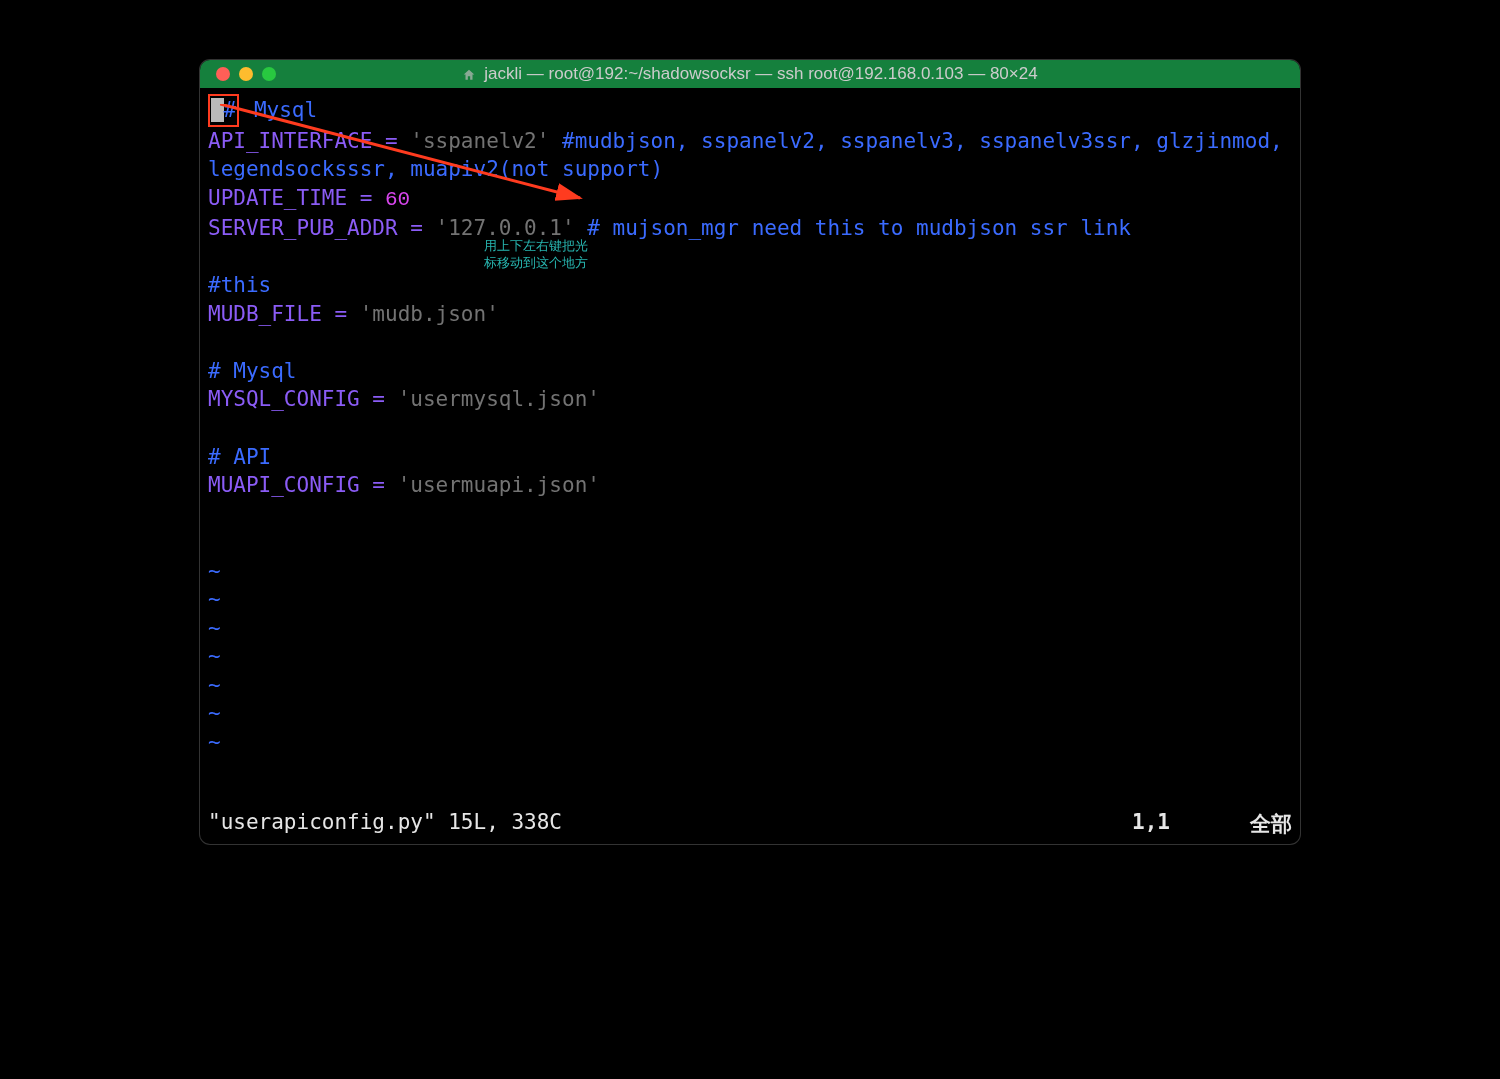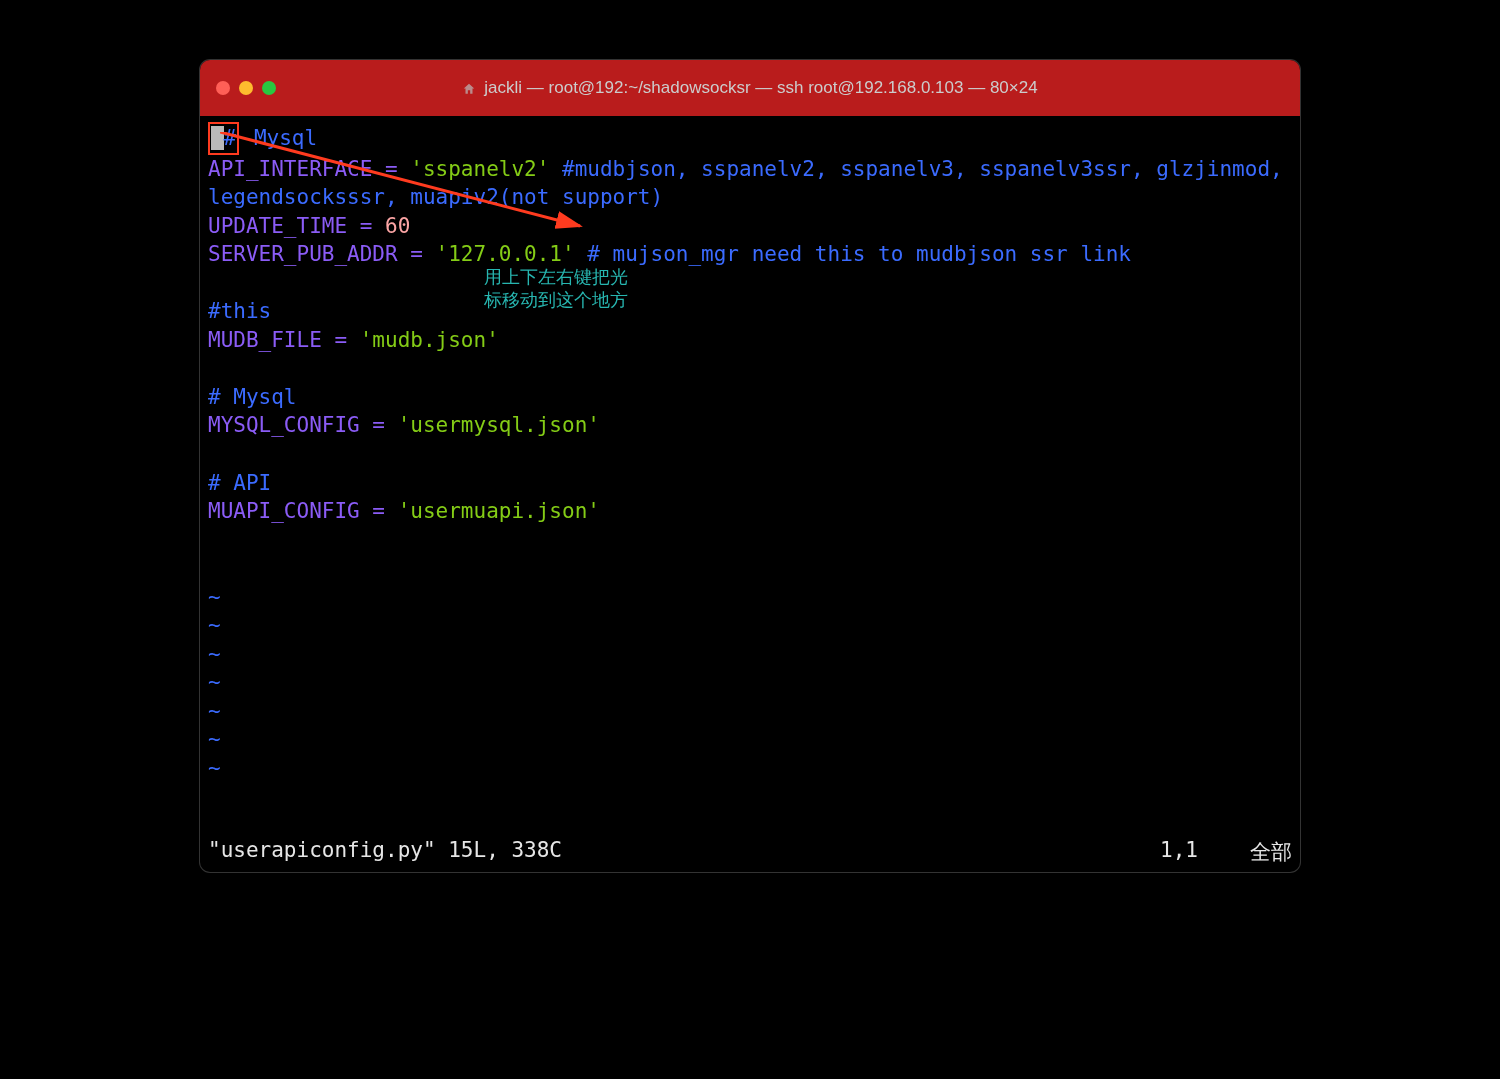--- a/index.html
+++ b/index.html
@@ -15,22 +15,22 @@
     }
     .terminal-window {
       width: 1100px;
       background: #000;
       border-radius: 10px;
       box-shadow: 0 0 0 1px #333, 0 10px 40px rgba(0,0,0,.6);
       overflow: hidden;
       position: relative;
     }
     .titlebar {
-      height: 56px;
-      background: #b91c1c;
+      height: 28px;
+      background: #15803d;
       display: flex;
       align-items: center;
       padding: 0 16px;
       gap: 9px;
       position: relative;
     }
     .tl-btn {
       width: 14px; height: 14px;
       border-radius: 50%;
     }
@@ -72,38 +72,38 @@
       margin-right: 2px;
     }
     .cursor-block {
       display: inline-block;
       width: .6em;
       height: 1.15em;
       background: #b9b9b9;
       vertical-align: text-bottom;
     }
     .blue { color: #3b6bff; }
-    .str { color: #84cc16; }
-    .num { color: #fca5a5; }
+    .str { color: #737373; }
+    .num { color: #d946ef; font-family: Liberation Mono, monospace; }
     .kw  { color: #8b5cf6; }
     .tilde { color: #3b6bff; }
     .code-area { white-space: pre-wrap; word-break: break-all; }
     .status-line {
       display: flex;
       justify-content: space-between;
       padding: 2px 8px 6px 8px;
       color: #e6e6e6;
       font-size: 21px;
       font-family: "Menlo","Monaco","Consolas",monospace;
     }
-    .status-right { display: flex; gap: 52px; }
+    .status-right { display: flex; gap: 80px; font-weight: bold; }
     .annotation {
       position: absolute;
       color: #27b6b0;
-      font-size: 18px;
+      font-size: 13px;
       font-family: -apple-system,"PingFang SC","Hiragino Sans GB",sans-serif;
       line-height: 1.3;
       top: 150px;
       left: 284px;
       pointer-events: none;
     }
     .arrow-svg {
       position: absolute;
       top: 16px;
       left: 20px;

